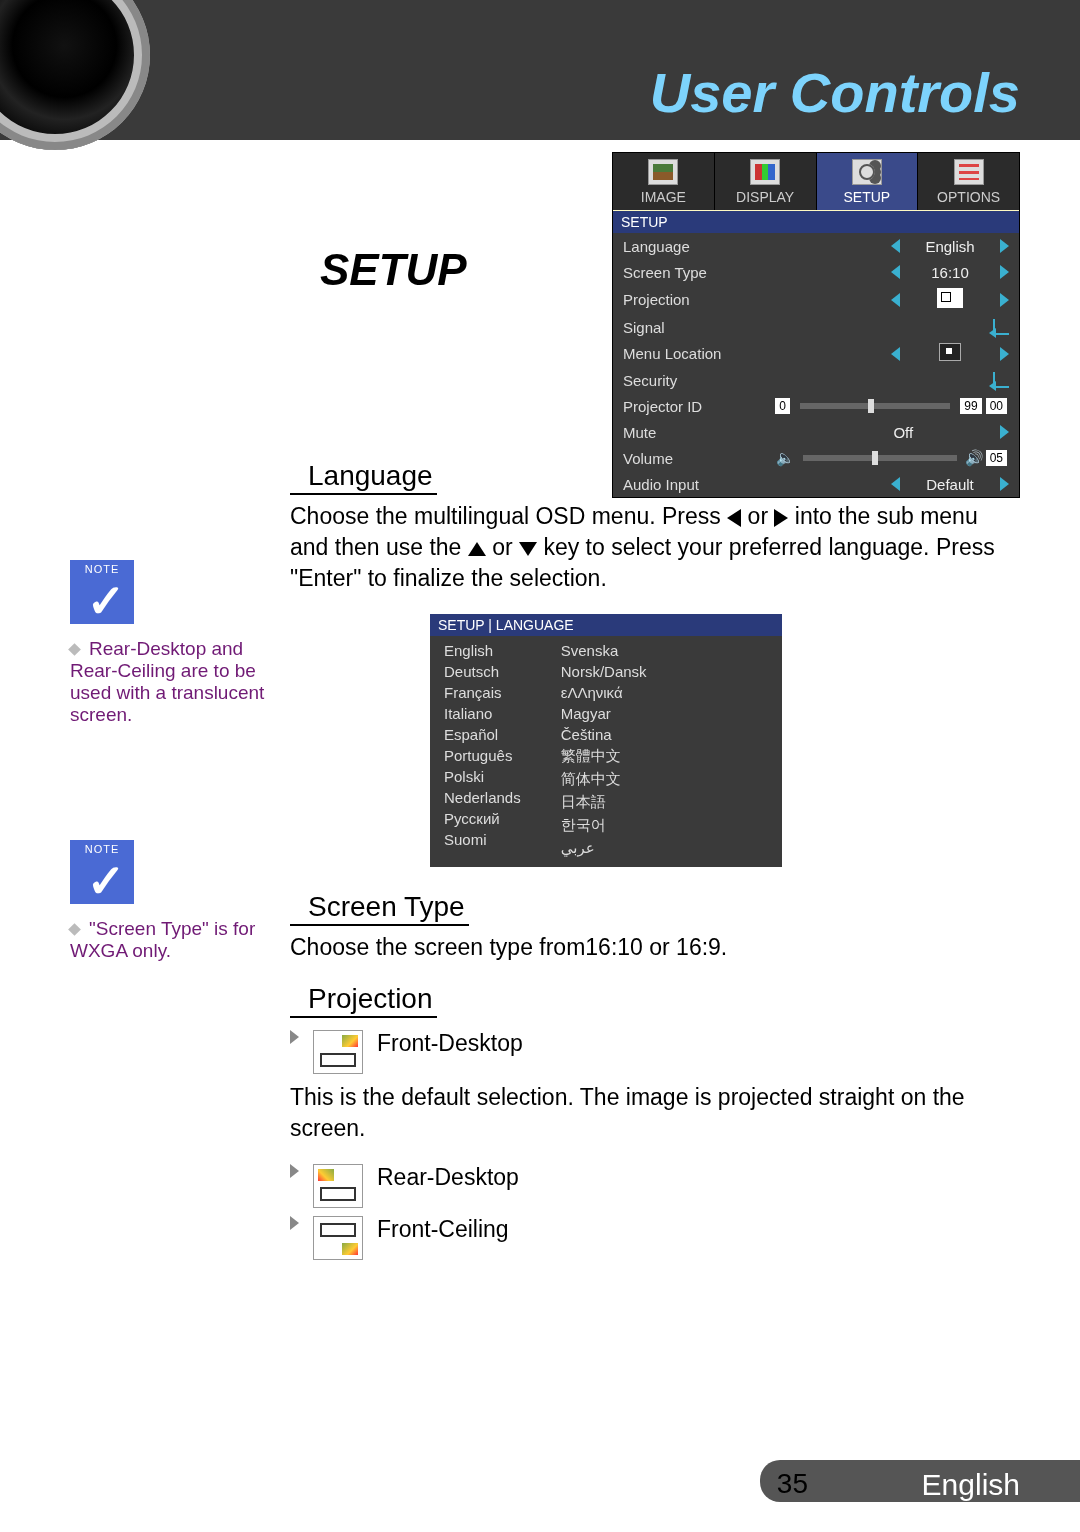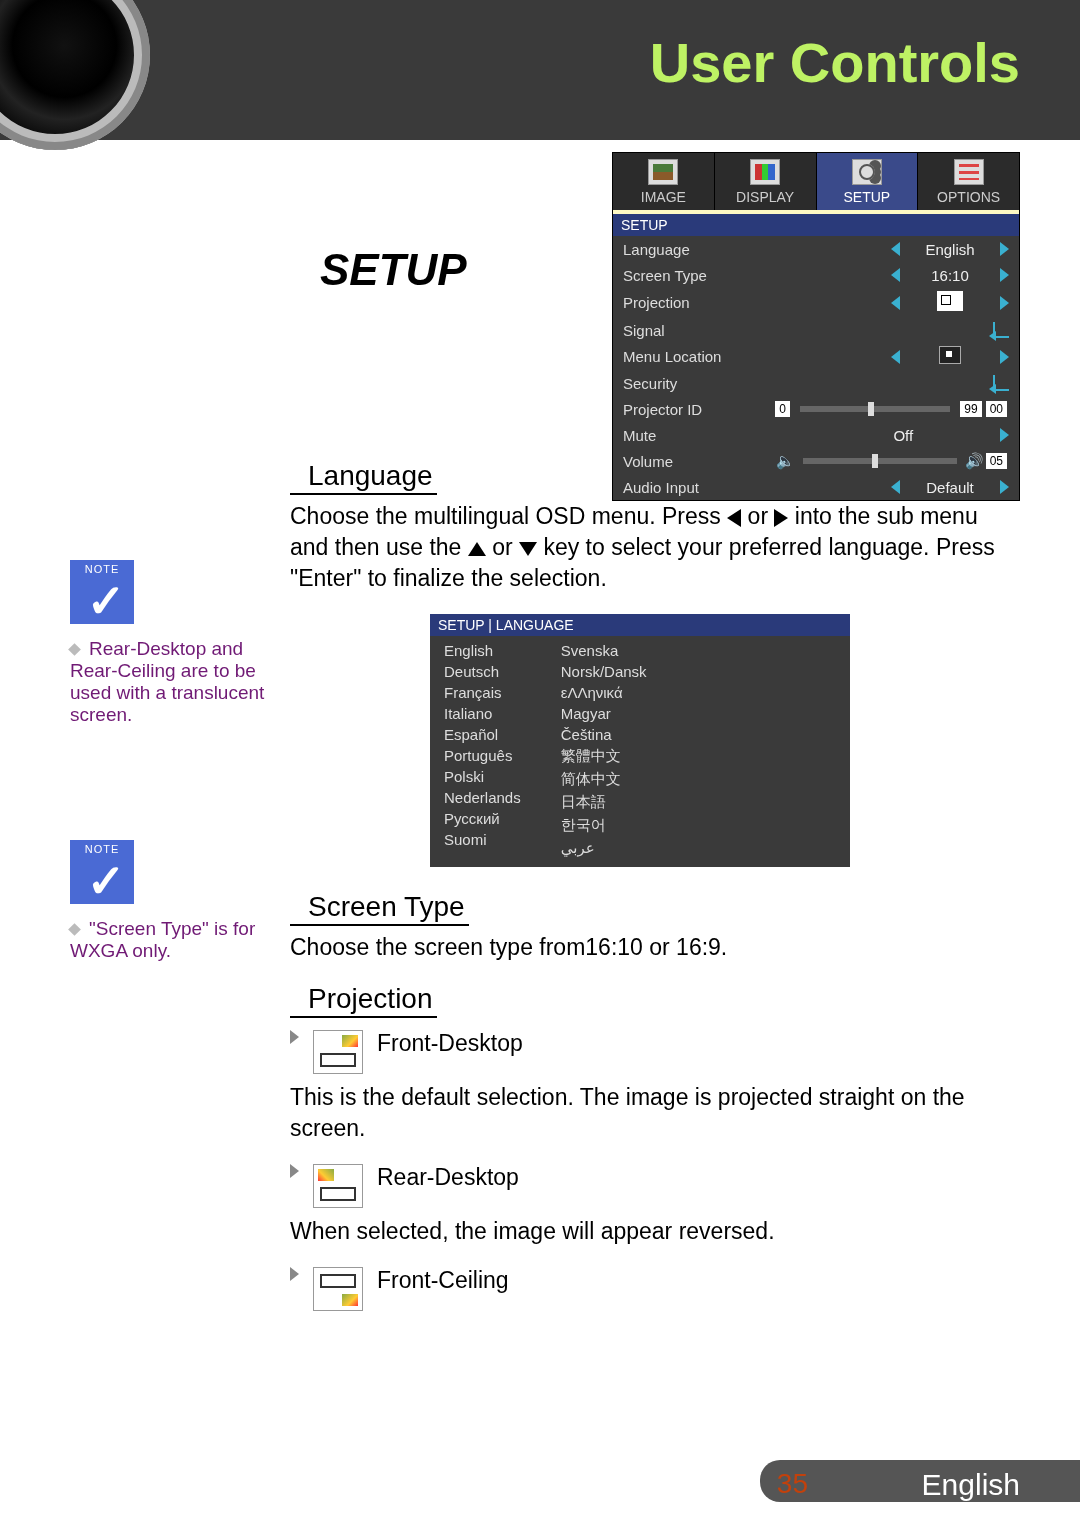--- a/index.html
+++ b/index.html
@@ -23,24 +23,25 @@
     position: absolute;
     left: -40px; top: -40px;
     width: 190px; height: 190px;
     border-radius: 50%;
     background: radial-gradient(circle at 55% 45%, #111 0%, #000 35%, #222 50%, #000 70%);
     box-shadow: 0 0 0 8px #888 inset, 0 0 0 16px #bbb inset;
   }
   .header-title {
     position: absolute;
     right: 60px;
-    top: 30px;
+    top: 60px;
     font-size: 56px;
+    font-style: italic;
     font-weight: bold;
-    color: #bef264;
+    color: #7dd3fc;
   }
 
   
   .page {
     position: relative;
     padding: 0 60px 0 70px;
   }
 
   .setup-heading {
     position: absolute;
@@ -59,21 +60,21 @@
     top: 12px;
     width: 408px;
     background: #3a3a3a;
     border: 1px solid #000;
     font-size: 15px;
     color: #ddd;
   }
   .osd-tabs {
     display: flex;
     background: #2b2b2b;
-    border-bottom: 4px solid #fef9c3;
+    border-bottom: 1px solid #fef9c3;
   }
   .osd-tab {
     flex: 1;
     text-align: center;
     padding: 6px 0 5px;
     font-size: 14px;
     color: #ccc;
     border-right: 1px solid #000;
     position: relative;
   }
@@ -215,21 +216,21 @@
     vertical-align: middle;
   }
   .inline-tri-l { border-top:9px solid transparent; border-bottom:9px solid transparent; border-right:14px solid #000; }
   .inline-tri-r { border-top:9px solid transparent; border-bottom:9px solid transparent; border-left:14px solid #000; }
   .inline-tri-u { border-left:9px solid transparent; border-right:9px solid transparent; border-bottom:14px solid #000; }
   .inline-tri-d { border-left:9px solid transparent; border-right:9px solid transparent; border-top:14px solid #000; }
 
   
   .lang-osd {
     margin: 0 0 24px 140px;
-    width: 420px;
+    width: 352px;
     background: #3a3a3a;
     color: #ddd;
     font-size: 15px;
     padding-bottom: 10px;
   }
   .lang-osd .osd-crumb { margin-bottom:6px; }
   .lang-cols {
     display: flex;
     padding: 0 14px;
     gap: 40px;
@@ -323,21 +324,21 @@
     height: 42px;
     background: #555;
     border-top-left-radius: 20px;
     border-bottom-left-radius: 20px;
   }
   .foot-num {
     position: absolute;
     right: 272px;
     bottom: 6px;
     font-size: 28px;
-    color: #c2410c;
+    color: #000000;
   }
   .foot-lang {
     position: absolute;
     right: 60px;
     bottom: 4px;
     font-size: 30px;
     color: #fff;
   }
 </style>
 </head>
@@ -504,21 +505,20 @@
     <p class="section-p">This is the default selection. The image is projected straight on the screen.</p>
 
     <div class="proj-item">
       <span class="proj-bullet"></span>
       <span class="proj-icon pi-rd">
           <span class="beam"></span>
           <span class="screen"></span>
         </span>
       <span>Rear-Desktop</span>
     </div>
-    <p class="section-p">When selected, the image will appear reversed.</p>
 
     <div class="proj-item">
       <span class="proj-bullet"></span>
       <span class="proj-icon pi-fc">
           <span class="screen"></span>
           <span class="beam"></span>
         </span>
       <span>Front-Ceiling</span>
     </div>
 

